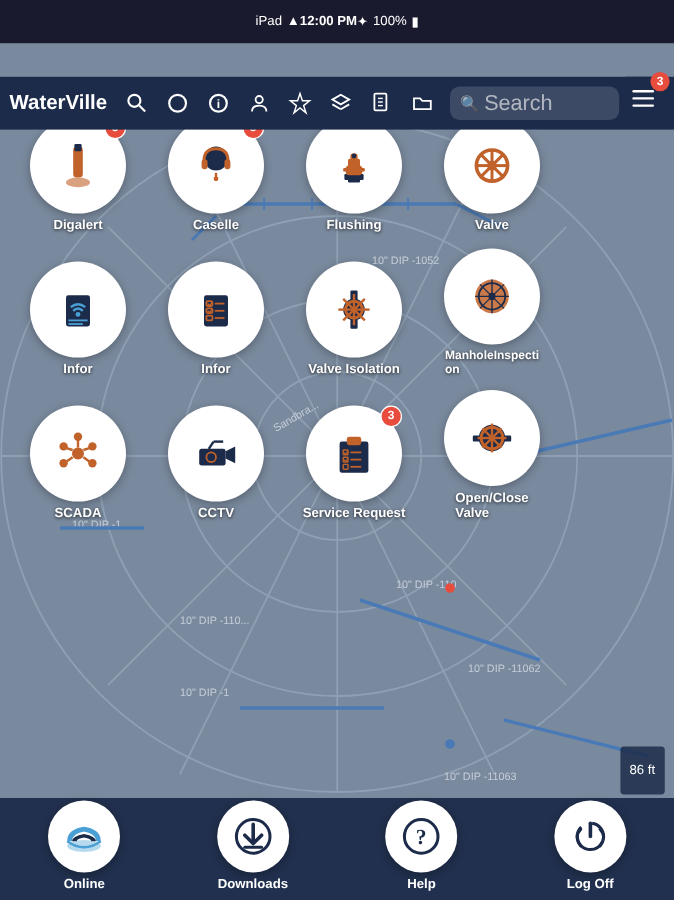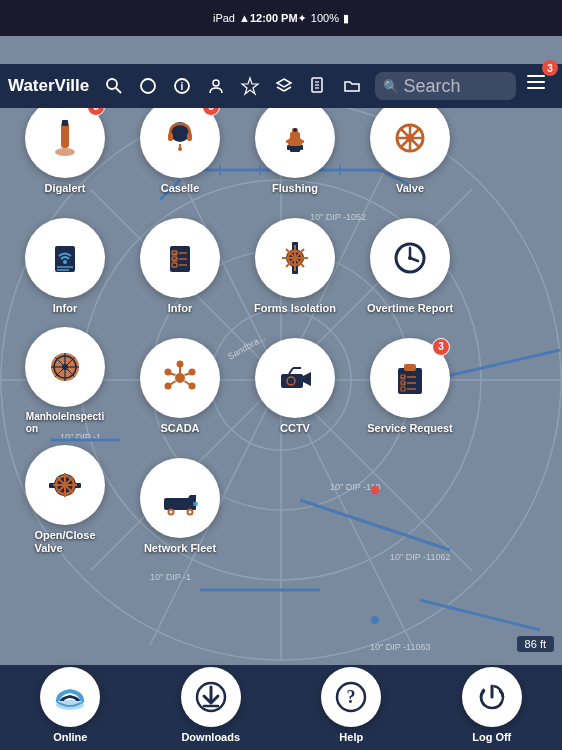--- a/index.html
+++ b/index.html
@@ -206,25 +206,25 @@
     }
     .bottom-label {
       color: white;
       font-size: 11px;
       font-weight: 700;
     }
 
     
     .scale-bar {
       position: absolute;
-      bottom: 98px; right: 8px;
+      bottom: 88px; right: 8px;
       background: rgba(28,43,74,0.85);
       color: white;
       font-size: 11px;
-      padding: 2px 8px;
+      padding: 14px 8px;
       border-radius: 3px;
       z-index: 100;
     }
 
     
     svg { overflow: visible; }
 
     
     .road { stroke: #8fa0b4; stroke-width: 1.5; fill: none; }
     .road-label { fill: #c5cdd8; font-size: 9px; }
@@ -466,34 +466,23 @@
 
         <rect x="19" y="6" width="6" height="32" rx="1" fill="#1c2b4a"></rect>
         <circle cx="22" cy="22" r="9" fill="#1c2b4a"></circle>
         <circle cx="22" cy="22" r="7" stroke="#c0622a" stroke-width="2.5" fill="none"></circle>
         <line x1="9" y1="22" x2="35" y2="22" stroke="#c0622a" stroke-width="2"></line>
         <line x1="22" y1="9" x2="22" y2="35" stroke="#c0622a" stroke-width="2"></line>
         <line x1="13" y1="13" x2="31" y2="31" stroke="#c0622a" stroke-width="2"></line>
         <line x1="31" y1="13" x2="13" y2="31" stroke="#c0622a" stroke-width="2"></line>
       </svg>
     </div>
-    <span class="icon-label">Forms Isolation</span>
-  </div>
-
-  <div class="app-icon">
-    <div class="icon-circle">
-      <svg width="44" height="44" viewBox="0 0 44 44">
-        <circle cx="22" cy="22" r="14" stroke="#1c2b4a" stroke-width="3" fill="none"></circle>
-        <line x1="22" y1="22" x2="22" y2="12" stroke="#1c2b4a" stroke-width="2.5" stroke-linecap="round"></line>
-        <line x1="22" y1="22" x2="30" y2="25" stroke="#1c2b4a" stroke-width="2.5" stroke-linecap="round"></line>
-        <circle cx="22" cy="22" r="2" fill="#1c2b4a"></circle>
-      </svg>
-    </div>
-    <span class="icon-label">Overtime Report</span>
-  </div>
+    <span class="icon-label">Valve Isolation</span>
+  </div>
+
 
   <div class="app-icon">
     <div class="icon-circle">
       <svg width="44" height="44" viewBox="0 0 44 44">
         <circle cx="22" cy="22" r="14" fill="#c0622a" opacity="0.85"></circle>
         <circle cx="22" cy="22" r="11" stroke="#1c2b4a" stroke-width="1.5" fill="none"></circle>
 
         <line x1="8" y1="22" x2="36" y2="22" stroke="#1c2b4a" stroke-width="1.2"></line>
         <line x1="22" y1="8" x2="22" y2="36" stroke="#1c2b4a" stroke-width="1.2"></line>
         <line x1="12" y1="12" x2="32" y2="32" stroke="#1c2b4a" stroke-width="1"></line>
@@ -572,36 +561,20 @@
         <circle cx="22" cy="22" r="9" stroke="#c0622a" stroke-width="2.5" fill="none"></circle>
         <line x1="10" y1="22" x2="34" y2="22" stroke="#c0622a" stroke-width="2"></line>
         <line x1="22" y1="10" x2="22" y2="34" stroke="#c0622a" stroke-width="2"></line>
         <line x1="14" y1="14" x2="30" y2="30" stroke="#c0622a" stroke-width="2"></line>
         <line x1="30" y1="14" x2="14" y2="30" stroke="#c0622a" stroke-width="2"></line>
       </svg>
     </div>
     <span class="icon-label">Open/Close<br>Valve</span>
   </div>
 
-  <div class="app-icon">
-    <div class="icon-circle">
-      <svg width="44" height="44" viewBox="0 0 44 44">
-
-        <rect x="6" y="22" width="26" height="12" rx="2" fill="#1c2b4a"></rect>
-        <rect x="28" y="25" width="10" height="9" rx="1" fill="#1c2b4a"></rect>
-        <polygon points="28,25 32,19 38,19 38,25" fill="#1c2b4a"></polygon>
-        <circle cx="13" cy="36" r="3.5" fill="#c0622a"></circle>
-        <circle cx="13" cy="36" r="1.5" fill="white"></circle>
-        <circle cx="32" cy="36" r="3.5" fill="#c0622a"></circle>
-        <circle cx="32" cy="36" r="1.5" fill="white"></circle>
-        <rect x="35" y="26" width="5" height="4" rx="1" fill="#4a9fd4" opacity="0.8"></rect>
-      </svg>
-    </div>
-    <span class="icon-label">Network Fleet</span>
-  </div>
 
 </div>
 
 <div class="bottom-bar">
 
   <div class="bottom-icon">
     <div class="bottom-circle">
       <svg width="36" height="36" viewBox="0 0 36 36">
         <path d="M4 22 Q4 12 18 10 Q32 12 32 22 L28 22 Q28 16 18 14 Q8 16 8 22 Z" fill="#4a9fd4"></path>
         <path d="M8 22 Q8 18 18 16 Q28 18 28 22 L24 22 Q24 20 18 19 Q12 20 12 22 Z" fill="#1c2b4a"></path>

